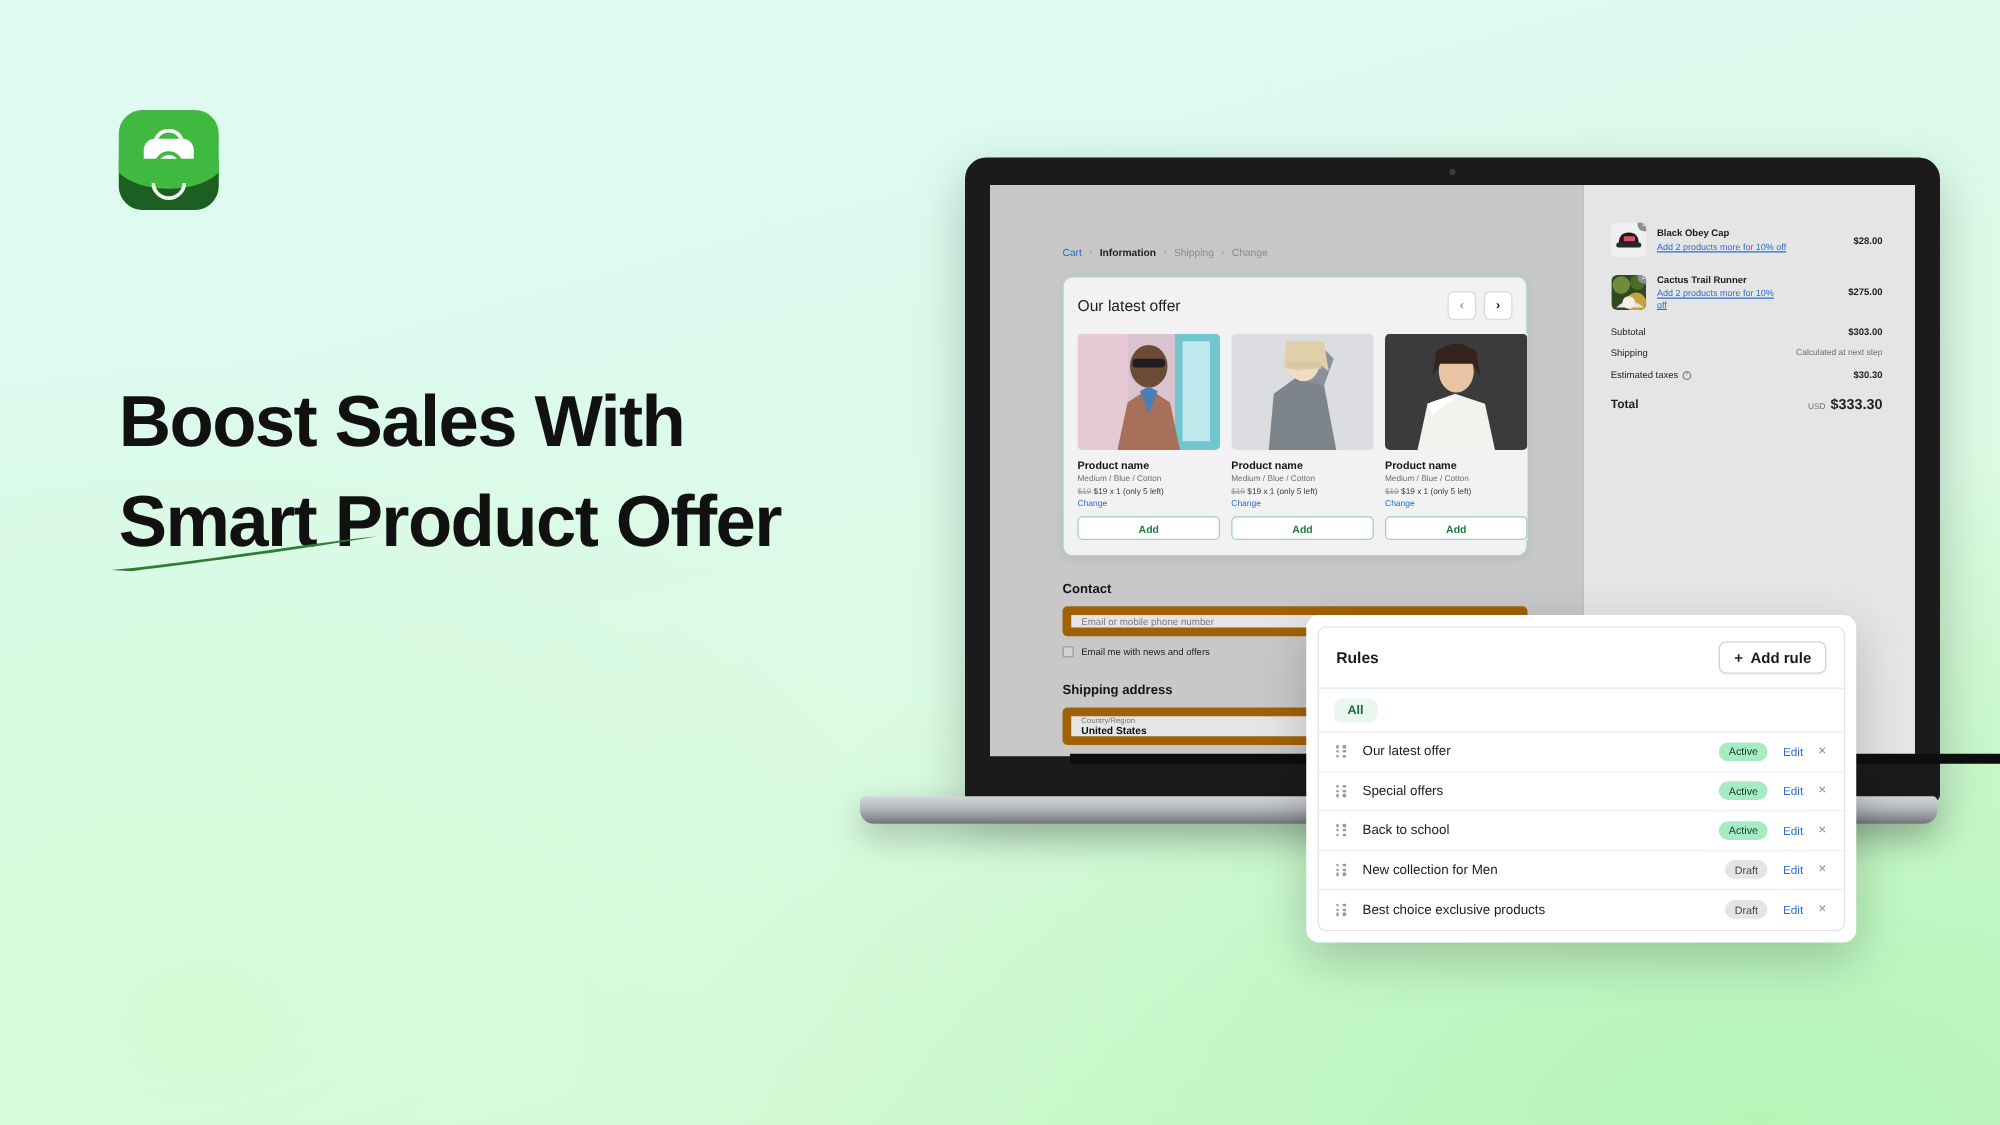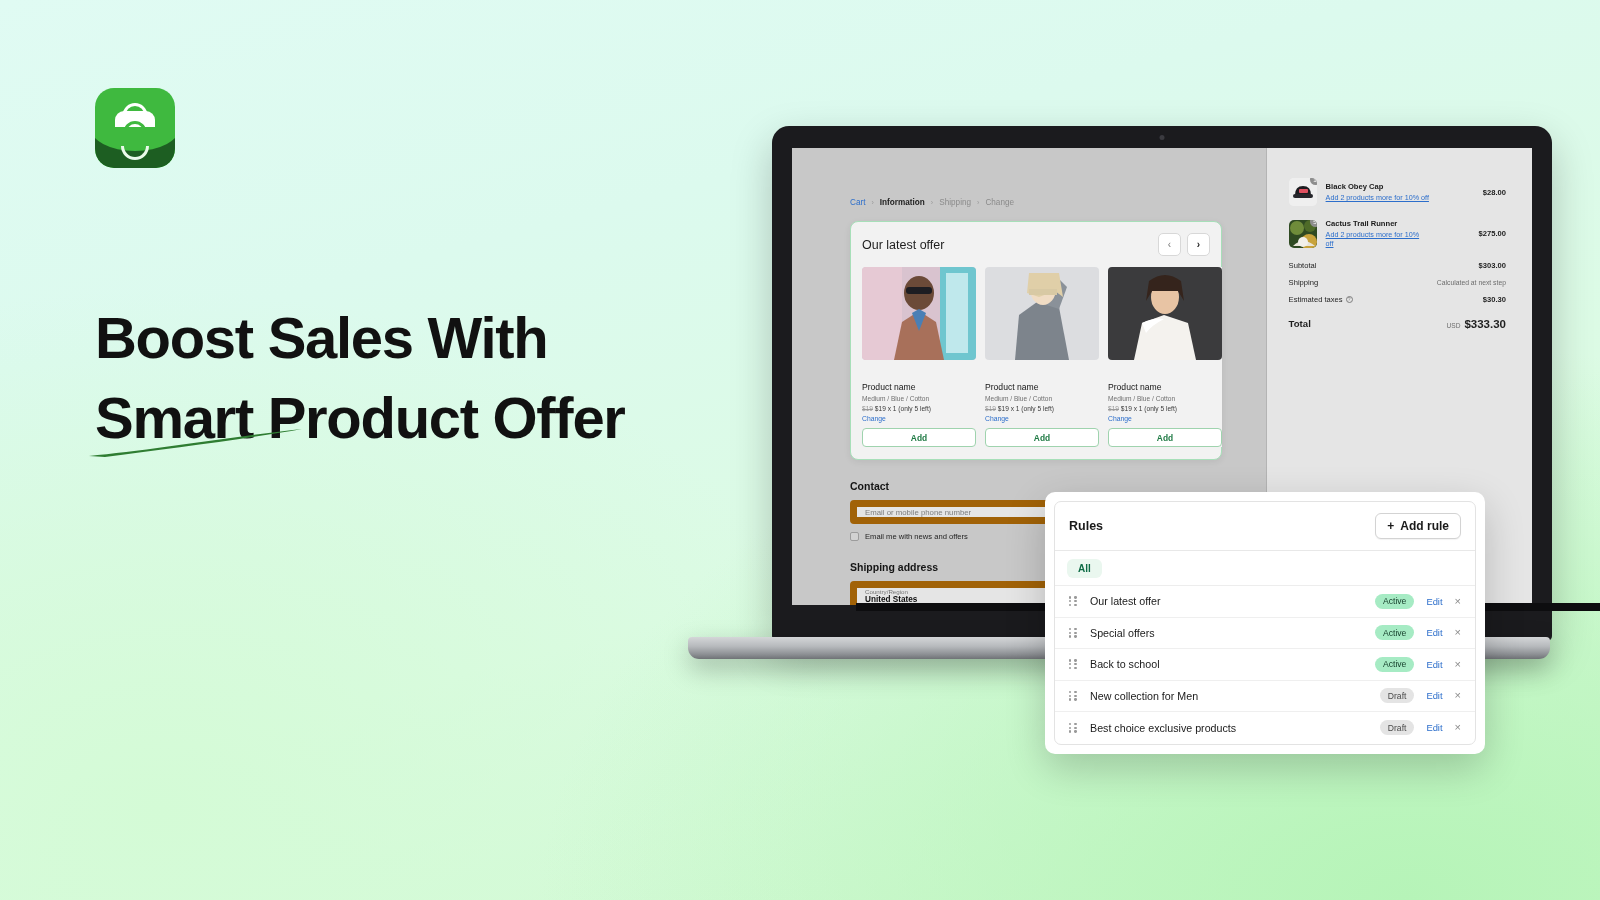--- a/index.html
+++ b/index.html
@@ -118,21 +118,21 @@
   .navbtn {
     width: 23px; height: 23px; border-radius: 5px; background: #fff;
     border: 1px solid #d8d8d8; display: flex; align-items: center; justify-content: center;
     font-size: 10px; color: #777;
   }
   .navbtn.on { color: #1e1e1e; font-weight: 700; }
 
   .prods { display: flex; gap: 9px; margin-top: 11px; }
   .prod { width: 114px; background: #f2f2f2; }
   .pimg { width: 114px; height: 93px; border-radius: 4px; overflow: hidden; position: relative; }
-  .pname { font-size: 8.6px; font-weight: 400; color: #151515; margin-top: 22px; }
+  .pname { font-size: 8.6px; font-weight: 700; color: #151515; margin-top: 7px; }
   .pvar { font-size: 6.6px; color: #6f6f6f; margin-top: 3px; }
   .pprice { font-size: 6.6px; color: #3b3b3b; margin-top: 3px; }
   .pprice s { color: #9a9a9a; }
   .pchg { font-size: 6.8px; color: #2c6ecb; margin-top: 3px; }
   .addbtn {
     margin-top: 6px; height: 19px; border: 1px solid #9fd3ae; border-radius: 4px;
     background: #fff; display: flex; align-items: center; justify-content: center;
     font-size: 8.4px; font-weight: 700; color: #1f7a44;
   }
 

